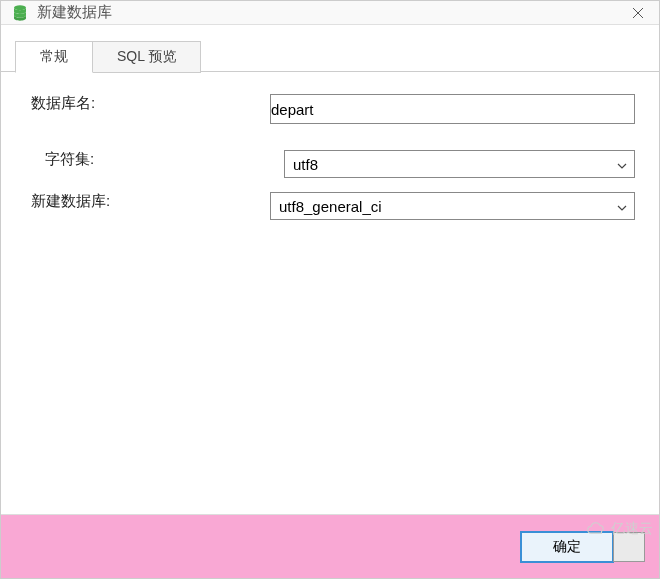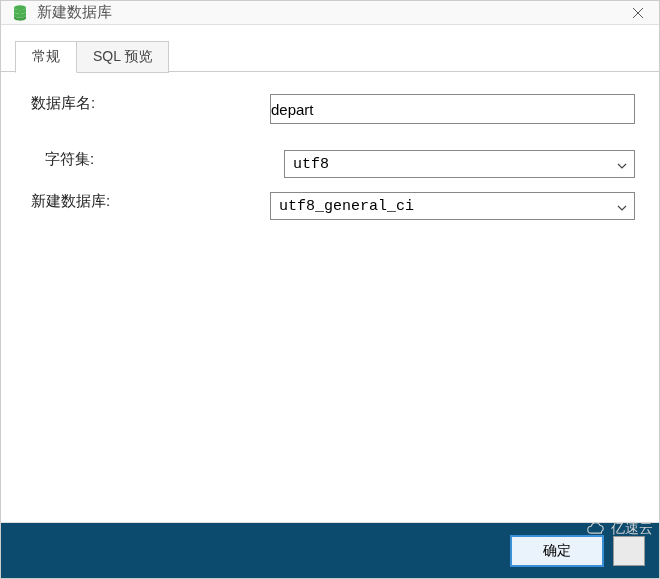--- a/index.html
+++ b/index.html
@@ -61,21 +61,21 @@
       position: relative;
     }
     .tabbar::after {
       content: "";
       position: absolute;
       left: 0; right: 0; bottom: 0;
       height: 1px;
       background: #ccc;
     }
     .tab {
-      padding: 6px 16px;
+      padding: 6px 24px;
       border: 1px solid #ccc;
       background: #f5f5f5;
       color: #444;
       cursor: pointer;
       position: relative;
       z-index: 1;
       margin-bottom: -1px;
       font-size: 14px;
     }
     .tab + .tab { border-left: none; }
@@ -110,45 +110,44 @@
       font-size: 15px;
       font-family: inherit;
       outline: none;
     }
     .combo {
       width: 100%;
       height: 28px;
       border: 1px solid #888;
       padding: 2px 28px 2px 8px;
       font-size: 15px;
-      font-family: Liberation Mono, monospace;
+      font-family: Liberation Sans, sans-serif;
       outline: none;
       background: #fff;
       appearance: none;
       -webkit-appearance: none;
       -moz-appearance: none;
     }
     .combo-wrap { position: relative; }
     .combo-wrap .chev {
       position: absolute;
       right: 8px;
       top: 50%;
       transform: translateY(-50%);
       pointer-events: none;
       color: #444;
     }
     .footer {
-      height: 56px;
+      height: 64px;
       border-top: 1px solid #ddd;
-      background: #0c4a6e;
+      background: #f9a8d4;
       display: flex;
       align-items: center;
       justify-content: flex-end;
       padding: 0 14px;
-      gap: 10px;
     }
     .btn {
       min-width: 92px;
       height: 30px;
       border: 1px solid #999;
       background: #eaeaea;
       font-size: 14px;
       font-family: inherit;
       cursor: pointer;
       padding: 0 12px;

